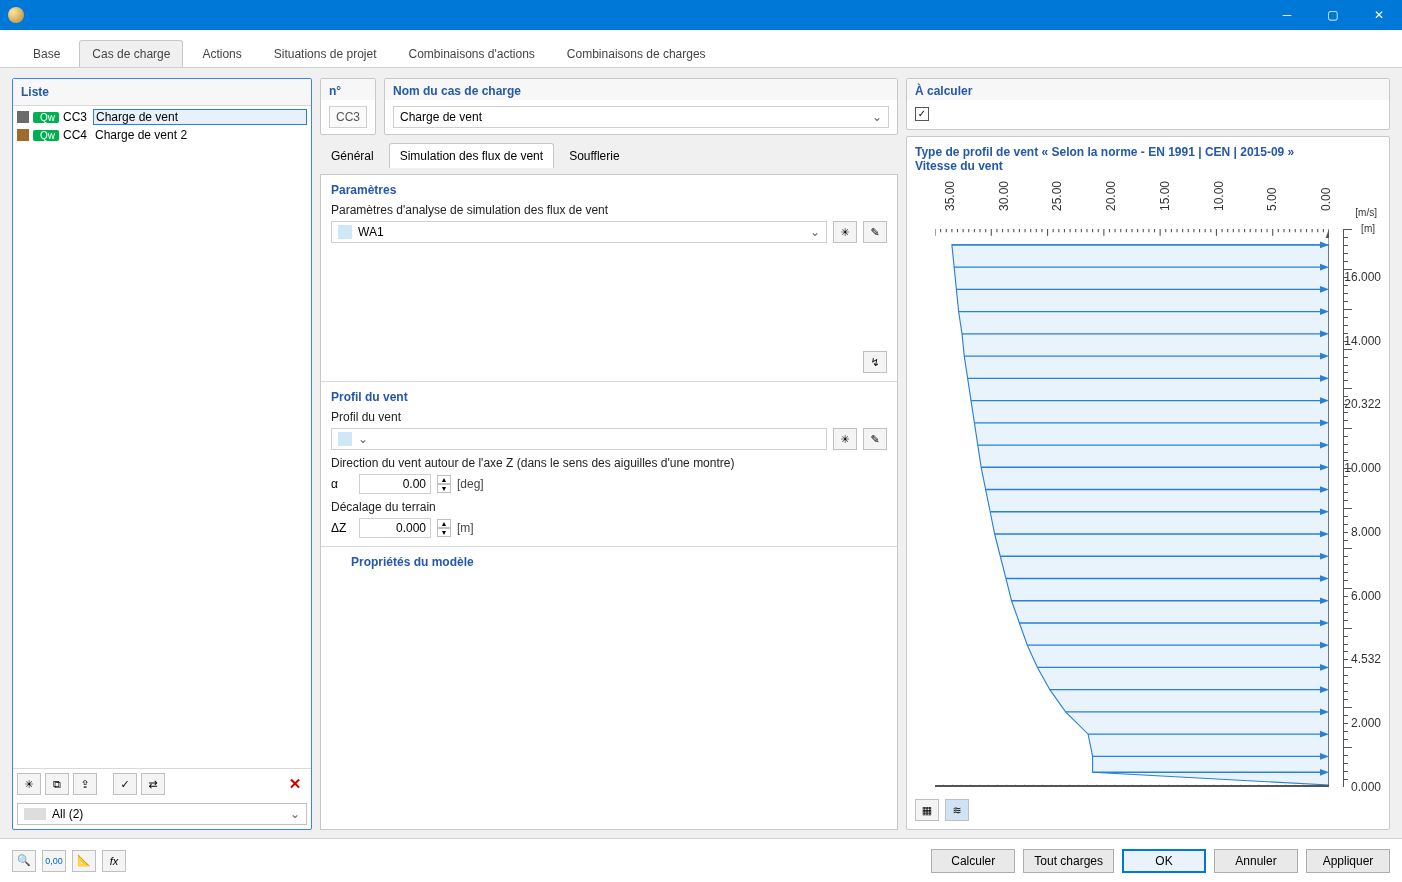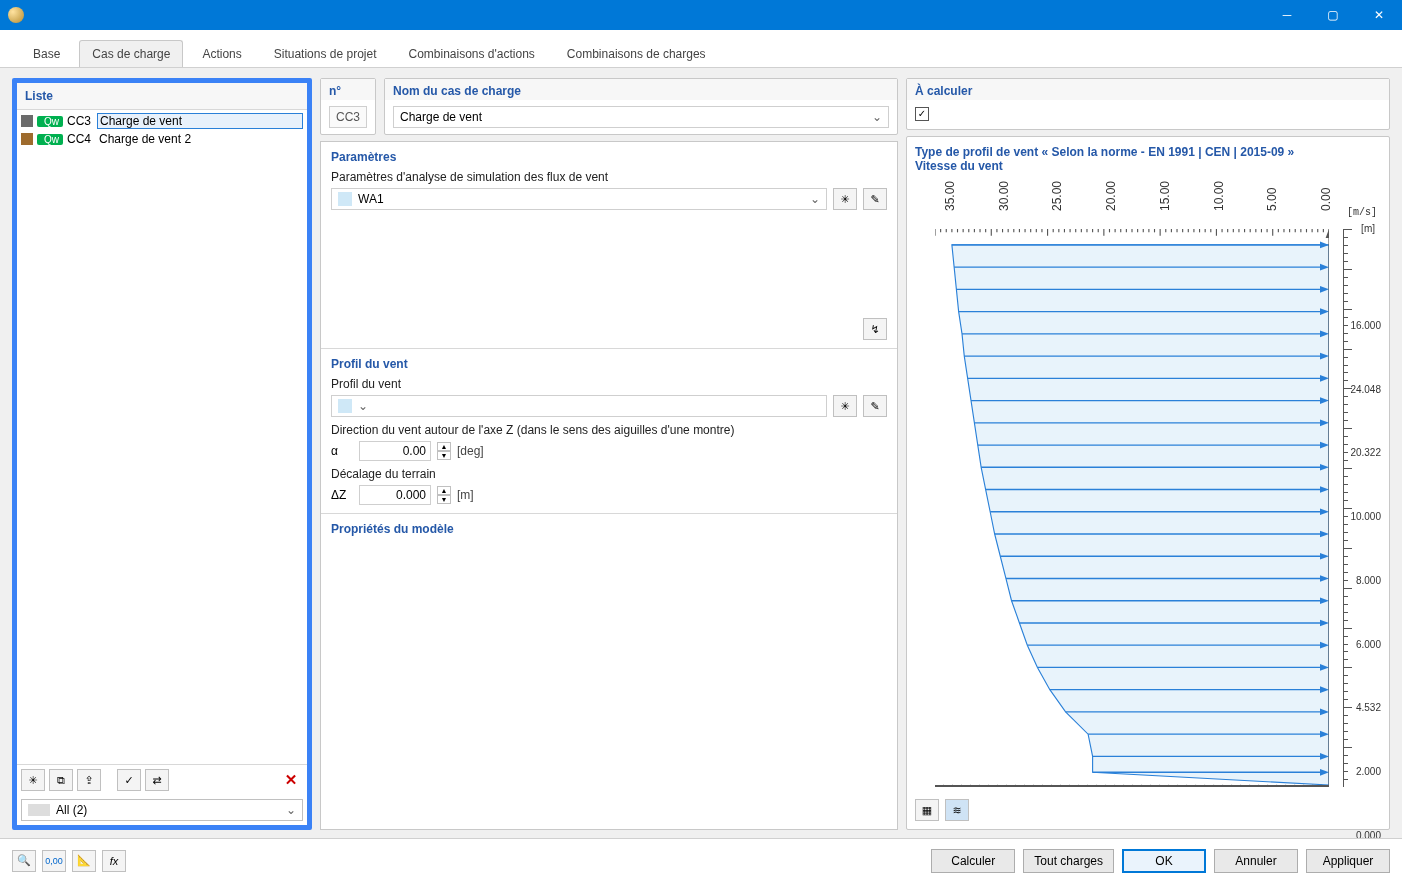--- a/index.html
+++ b/index.html
@@ -12,21 +12,21 @@
 .titlebar .winbtns { display: flex; }
 .titlebar .winbtn { width: 46px; height: 30px; display: flex; align-items: center; justify-content: center; color: #fff; }
 
 
 .tabs { display: flex; background: #fff; border-bottom: 1px solid #d0d0d0; padding: 10px 10px 0 20px; gap: 6px; }
 .tab { padding: 6px 12px; border: 1px solid transparent; border-bottom: none; cursor: pointer; color: #444; border-radius: 3px 3px 0 0; }
 .tab.active { border-color: #c8c8c8; background: #f0f0f0; }
 
 
 .main { display: flex; padding: 10px 12px 6px 12px; gap: 8px; height: calc(100% - 30px - 40px - 44px); }
-.panel { border: 5px solid #3b82f6; background: #fff; border-radius: 2px; }
+.panel { border: 1px solid #3b82f6; background: #fff; border-radius: 2px; }
 
 
 .left { width: 300px; display: flex; flex-direction: column; }
 .left .hdr { color: #2558a8; font-weight: 600; padding: 6px 8px; border-bottom: 1px solid #d8d8d8; background: #f7f7f7; }
 .left .listwrap { flex: 1; overflow: auto; padding: 2px 0; }
 .row { display: flex; align-items: center; height: 18px; padding: 0 4px; gap: 4px; }
 .row .sq1 { width: 12px; height: 12px; background: #6b6b6b; }
 .row .sq2 { width: 12px; height: 12px; background: #9e6b2d; }
 .row .qw { background: #00b050; color: #fff; font-size: 10px; padding: 0 4px; border-radius: 2px; width: 26px; text-align: right; }
 .row .cc { width: 26px; text-align: right; padding-right: 2px; }
@@ -51,21 +51,21 @@
 .namebox { flex: 1; }
 .namebox .dd { border: 1px solid #cfcfcf; padding: 3px 6px; display: flex; align-items: center; }
 .namebox .dd .txt { flex: 1; }
 .namebox .dd .ar { color: #666; }
 
 .subtabs { display: flex; gap: 4px; margin-top: 2px; }
 .subtab { padding: 5px 10px; border: 1px solid transparent; border-bottom: none; cursor: pointer; border-radius: 3px 3px 0 0; }
 .subtab.cur { border-color: #c8c8c8; background: #fff; }
 .subbody { flex: 1; border: 1px solid #c8c8c8; background: #fff; display: flex; flex-direction: column; }
 .section { border-bottom: 1px solid #d8d8d8; padding: 8px 10px; }
-.section:last-child { flex: 1; border-bottom: none; }
+.section:last-child { flex: 1; border-bottom: none; margin-left: 20px; }
 .sectitle { color: #2558a8; font-weight: 600; margin-bottom: 2px; }
 .lbl { color: #222; margin: 6px 0 4px; }
 .ddrow { display: flex; gap: 6px; align-items: center; }
 .dd2 { flex: 1; border: 1px solid #cfcfcf; height: 22px; display: flex; align-items: center; padding: 0 6px; }
 .dd2 .sw { width: 14px; height: 14px; background: #cfe8f7; margin-right: 6px; }
 .dd2 .txt { flex: 1; }
 .dd2 .ar { color: #666; }
 .iconbtn { width: 24px; height: 22px; border: 1px solid #c0c0c0; background: #f4f4f4; display: flex; align-items: center; justify-content: center; font-size: 11px; }
 .param-area { position: relative; height: 130px; }
 .param-area .corner { position: absolute; right: 0; bottom: 0; }
@@ -79,27 +79,27 @@
 
 .right { width: 484px; display: flex; flex-direction: column; gap: 6px; }
 .calcbox { height: 52px; }
 .calcbox .cb { width: 14px; height: 14px; border: 1px solid #555; display: inline-flex; align-items: center; justify-content: center; font-size: 10px; }
 .chartbox { flex: 1; padding: 8px; display: flex; flex-direction: column; }
 .charthdr { color: #2558a8; font-weight: 600; }
 .chartsub { color: #2558a8; font-weight: 600; margin-bottom: 16px; }
 .chart { flex: 1; position: relative; }
 .xticks { display: flex; justify-content: space-between; padding: 0 40px 0 20px; font-size: 10px; color: #333; }
 .xticks span { transform: rotate(-90deg); display: inline-block; width: 30px; text-align: left; }
-.xunit { position: absolute; top: 18px; right: 4px; font-size: 10px; color: #333; font-family: Liberation Mono, monospace; }
+.xunit { position: absolute; top: 18px; right: 4px; font-size: 10px; color: #333; }
 .yunit { position: absolute; top: 34px; right: 6px; font-size: 10px; color: #333; }
 .plot { position: absolute; left: 20px; right: 52px; top: 40px; bottom: 8px; border-bottom: 2px solid #555; }
 .plot svg { width: 100%; height: 100%; }
 .yruler { position: absolute; right: 26px; top: 40px; bottom: 8px; width: 12px; border-left: 1px solid #555; }
 .ylabels { position: absolute; right: 0; top: 40px; bottom: 8px; width: 40px; }
-.ylabels span { position: absolute; right: 0; font-size: 10px; transform: translateY(-50%); color: #333; margin-top: 48px; }
+.ylabels span { position: absolute; right: 0; font-size: 12px; transform: translateY(-50%); color: #333; }
 .chartfoot { display: flex; gap: 6px; padding-top: 4px; }
 
 
 .footer { position: absolute; left: 0; right: 0; bottom: 0; height: 44px; background: #fff; border-top: 1px solid #d0d0d0; display: flex; align-items: center; padding: 0 12px; }
 .footer .left-tools { display: flex; gap: 6px; }
 .footer .spacer { flex: 1; }
 .footer .btn { min-width: 84px; height: 24px; border: 1px solid #adadad; background: #e9e9e9; padding: 0 10px; cursor: pointer; }
 .footer .btn.primary { border: 2px solid #0078d7; background: #eaf3fc; }
 .footer .btns { display: flex; gap: 8px; }
 </style>
@@ -171,20 +171,25 @@
         <div class="bhdr">Nom du cas de charge</div>
         <div class="bbody">
           <div class="dd">
             <div class="txt">Charge de vent</div>
             <div class="ar">⌄</div>
           </div>
         </div>
       </div>
     </div>
 
+    <div class="subtabs">
+      <div class="subtab">Général</div>
+      <div class="subtab cur">Simulation des flux de vent</div>
+      <div class="subtab">Soufflerie</div>
+    </div>
 
     <div class="subbody">
       <div class="section">
         <div class="sectitle">Paramètres</div>
         <div class="lbl">Paramètres d'analyse de simulation des flux de vent</div>
         <div class="ddrow">
           <div class="dd2">
             <div class="sw"></div>
             <div class="txt">WA1</div>
             <div class="ar">⌄</div>
@@ -496,21 +501,21 @@
             <div style="position: absolute; left: 0px; width: 4px; height: 1px; background: rgb(85, 85, 85); top: 90%;"></div>
             <div style="position: absolute; left: 0px; width: 4px; height: 1px; background: rgb(85, 85, 85); top: 91.4286%;"></div>
             <div style="position: absolute; left: 0px; width: 8px; height: 1px; background: rgb(85, 85, 85); top: 92.8571%;"></div>
             <div style="position: absolute; left: 0px; width: 4px; height: 1px; background: rgb(85, 85, 85); top: 94.2857%;"></div>
             <div style="position: absolute; left: 0px; width: 4px; height: 1px; background: rgb(85, 85, 85); top: 95.7143%;"></div>
             <div style="position: absolute; left: 0px; width: 4px; height: 1px; background: rgb(85, 85, 85); top: 97.1429%;"></div>
             <div style="position: absolute; left: 0px; width: 4px; height: 1px; background: rgb(85, 85, 85); top: 98.5714%;"></div>
           </div>
         <div class="ylabels" id="ylabels">
             <span style="top: 8.57143%;">16.000</span>
-            <span style="top: 20%;">24.048</span>
+            <span style="top: 20%;">14.000</span>
             <span style="top: 31.4286%;">20.322</span>
             <span style="top: 42.8571%;">10.000</span>
             <span style="top: 54.2857%;">8.000</span>
             <span style="top: 65.7143%;">6.000</span>
             <span style="top: 77.1429%;">4.532</span>
             <span style="top: 88.5714%;">2.000</span>
             <span style="top: 100%;">0.000</span>
           </div>
       </div>
       <div class="chartfoot">

